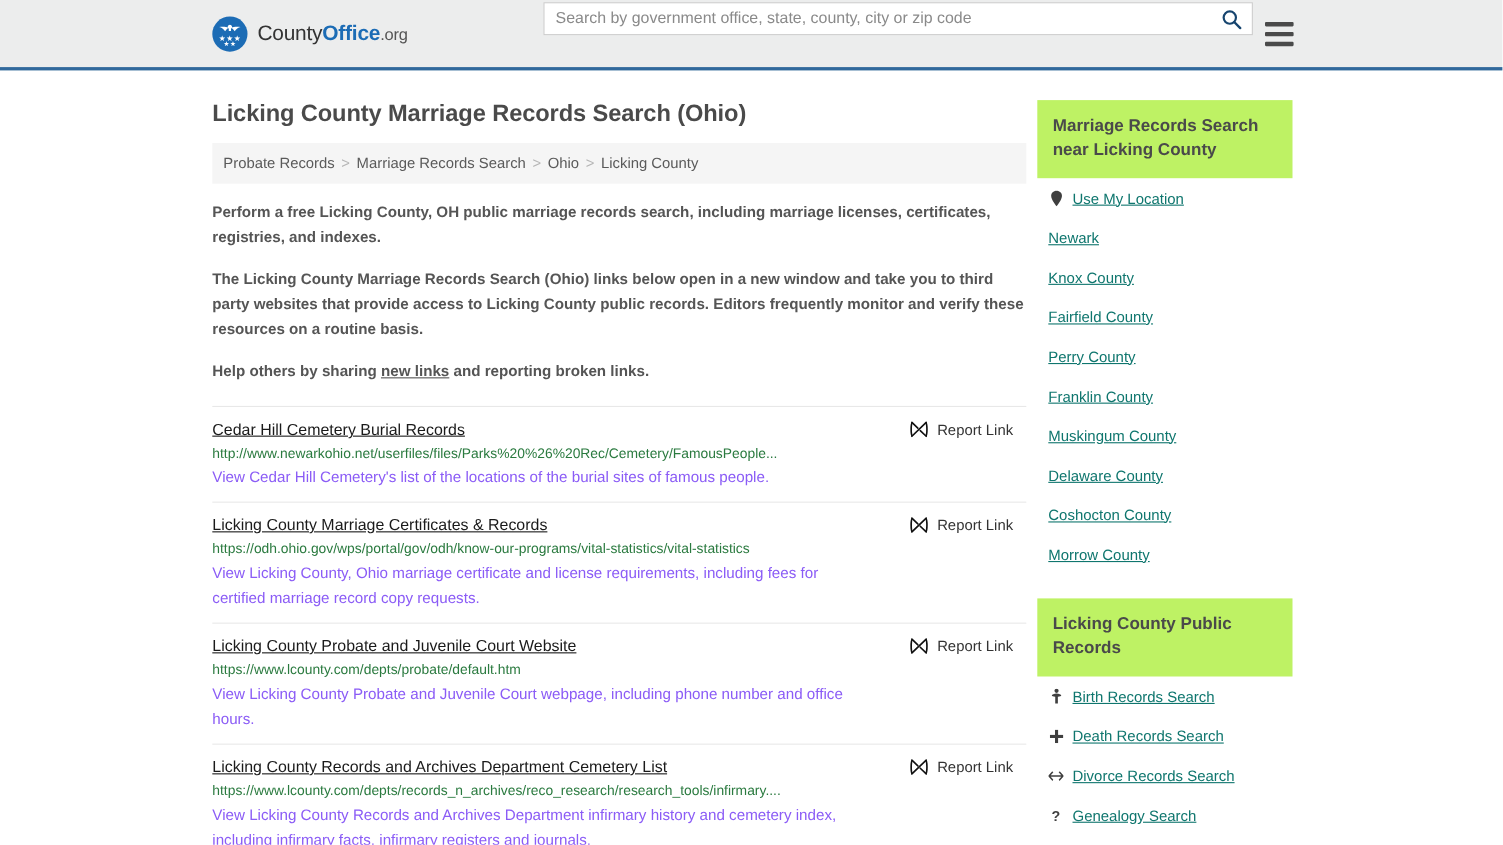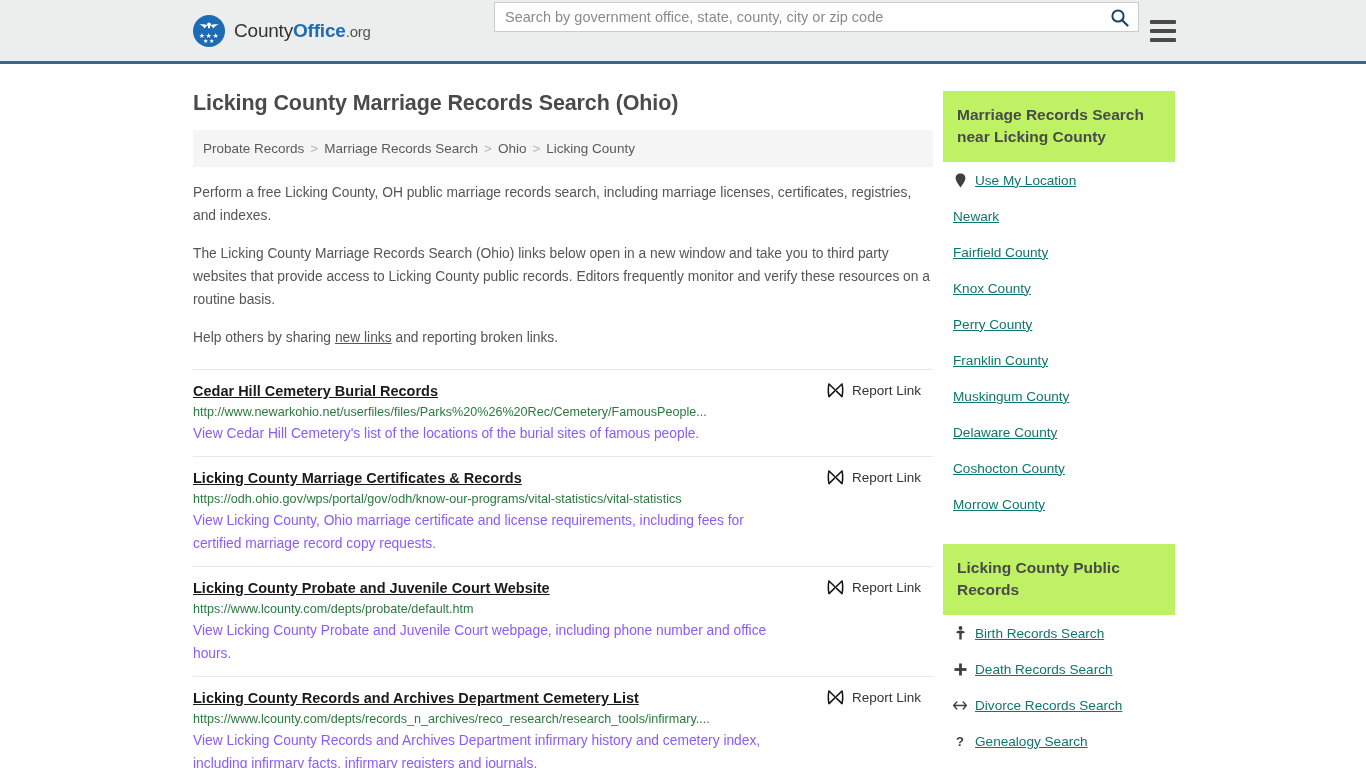--- a/index.html
+++ b/index.html
@@ -138,37 +138,38 @@
     color: #5a5a5a;
     text-decoration: none;
   }
   .breadcrumb .sep { color: #b5b5b5; margin: 0 6px; }
 
   .intro p {
     font-size: 13.8px;
     line-height: 23px;
     color: #555555;
     margin: 0 0 15px 0;
+    font-weight: bold;
   }
   .intro p.last { margin-bottom: 20px; }
   .intro a.inline-link {
     color: #555;
     text-decoration: underline;
   }
 
   
   .result {
     border-top: 1px solid #e8e8e8;
     padding: 12px 0 11px 0;
     position: relative;
   }
   .result:first-child { border-top: 1px solid #e8e8e8; }
   .result-title {
     font-size: 14.5px;
-    font-weight: bold;
+    font-weight: normal;
     color: #1a1a1a;
     text-decoration: underline;
     display: inline-block;
     margin: 0 0 4px 0;
     cursor: pointer;
   }
   .result-url {
     font-size: 12.6px;
     color: #2a7a3f;
     margin: 0 0 1px 0;
@@ -358,24 +359,24 @@
             <svg width="11" height="15" viewBox="0 0 11 15">
               <path d="M5.5 0.5 C2.6 0.5 0.6 2.6 0.6 5.1 C0.6 8.5 5.5 14.5 5.5 14.5 C5.5 14.5 10.4 8.5 10.4 5.1 C10.4 2.6 8.4 0.5 5.5 0.5 Z" fill="#3f3f3f"></path>
             </svg>
           </span>
           <a href="#">Use My Location</a>
         </li>
         <li class="no-icon">
           <a href="#">Newark</a>
         </li>
         <li class="no-icon">
+          <a href="#">Knox County</a>
+        </li>
+        <li class="no-icon">
           <a href="#">Fairfield County</a>
-        </li>
-        <li class="no-icon">
-          <a href="#">Knox County</a>
         </li>
         <li class="no-icon">
           <a href="#">Perry County</a>
         </li>
         <li class="no-icon">
           <a href="#">Franklin County</a>
         </li>
         <li class="no-icon">
           <a href="#">Muskingum County</a>
         </li>

